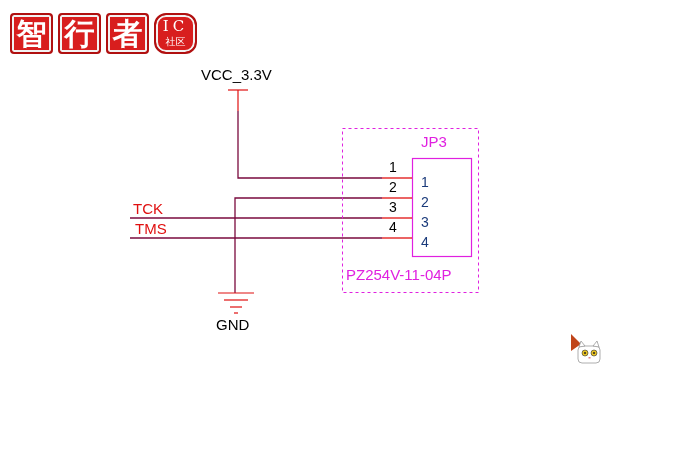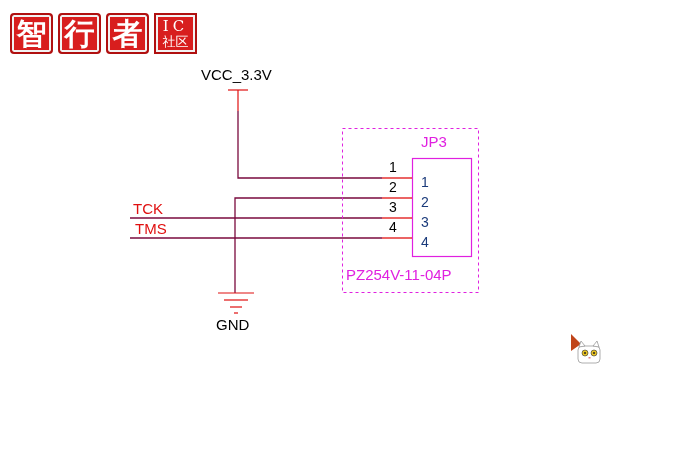--- a/index.html
+++ b/index.html
@@ -1,21 +1,21 @@
 <!DOCTYPE html>
 <html><head>
 <meta charset="utf-8">
 <style>
   html, body { margin:0; padding:0; background:#ffffff; }
   body { width:678px; height:471px; position:relative; overflow:hidden; font-family:"Liberation Sans", sans-serif; }
   .logo { position:absolute; left:10px; top:13px; display:flex; gap:5px; }
   .logo-tile { width:43px; height:41px; background:#d81e1e; border:2px solid #b01010; box-sizing:border-box; border-radius:4px; color:#fff; font-weight:bold; font-size:30px; line-height:37px; text-align:center; font-family:"DejaVu Sans", sans-serif; box-shadow: inset 0 0 0 2px #f2f2f2; }
-  .logo-ic { width:43px; height:41px; background:#d81e1e; border:2px solid #b01010; box-sizing:border-box; border-radius:0; color:#fff; display:flex; flex-direction:column; align-items:center; justify-content:center; font-family:"DejaVu Serif", serif; box-shadow: inset 0 0 0 2px #f2f2f2; }
+  .logo-ic { width:43px; height:41px; background:#d81e1e; border:2px solid #b01010; box-sizing:border-box; border-radius:12px; color:#fff; display:flex; flex-direction:column; align-items:center; justify-content:center; font-family:"DejaVu Serif", serif; box-shadow: inset 0 0 0 2px #f2f2f2; }
   .logo-ic .top { font-size:15px; line-height:16px; letter-spacing:4px; }
-  .logo-ic .bot { font-size:13px; line-height:15px; }
+  .logo-ic .bot { font-size:10px; line-height:15px; }
   svg#schem { position:absolute; left:0; top:0; }
   .t { font-family:"Liberation Sans", sans-serif; }
   .cat { position:absolute; left:569px; top:333px; width:34px; height:32px; }
 </style>
 </head>
 <body>
 
 <div class="logo">
   <div class="logo-tile">智</div>
   <div class="logo-tile">行</div>

